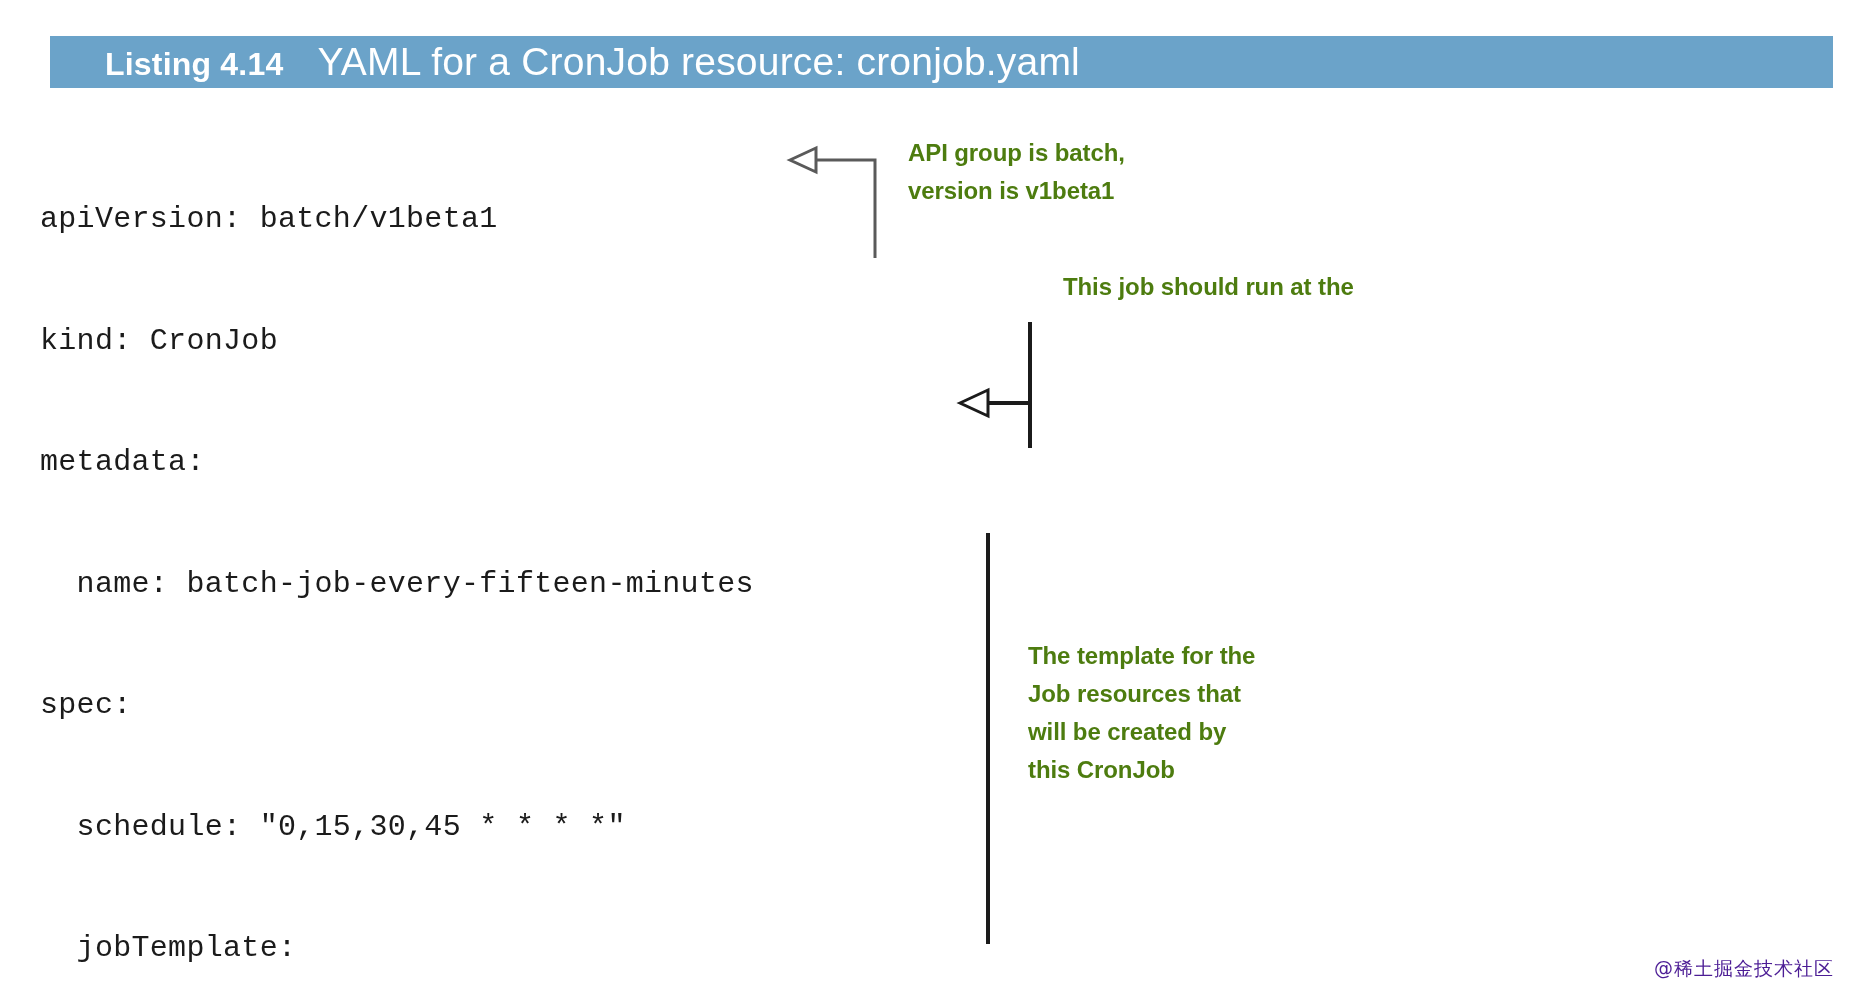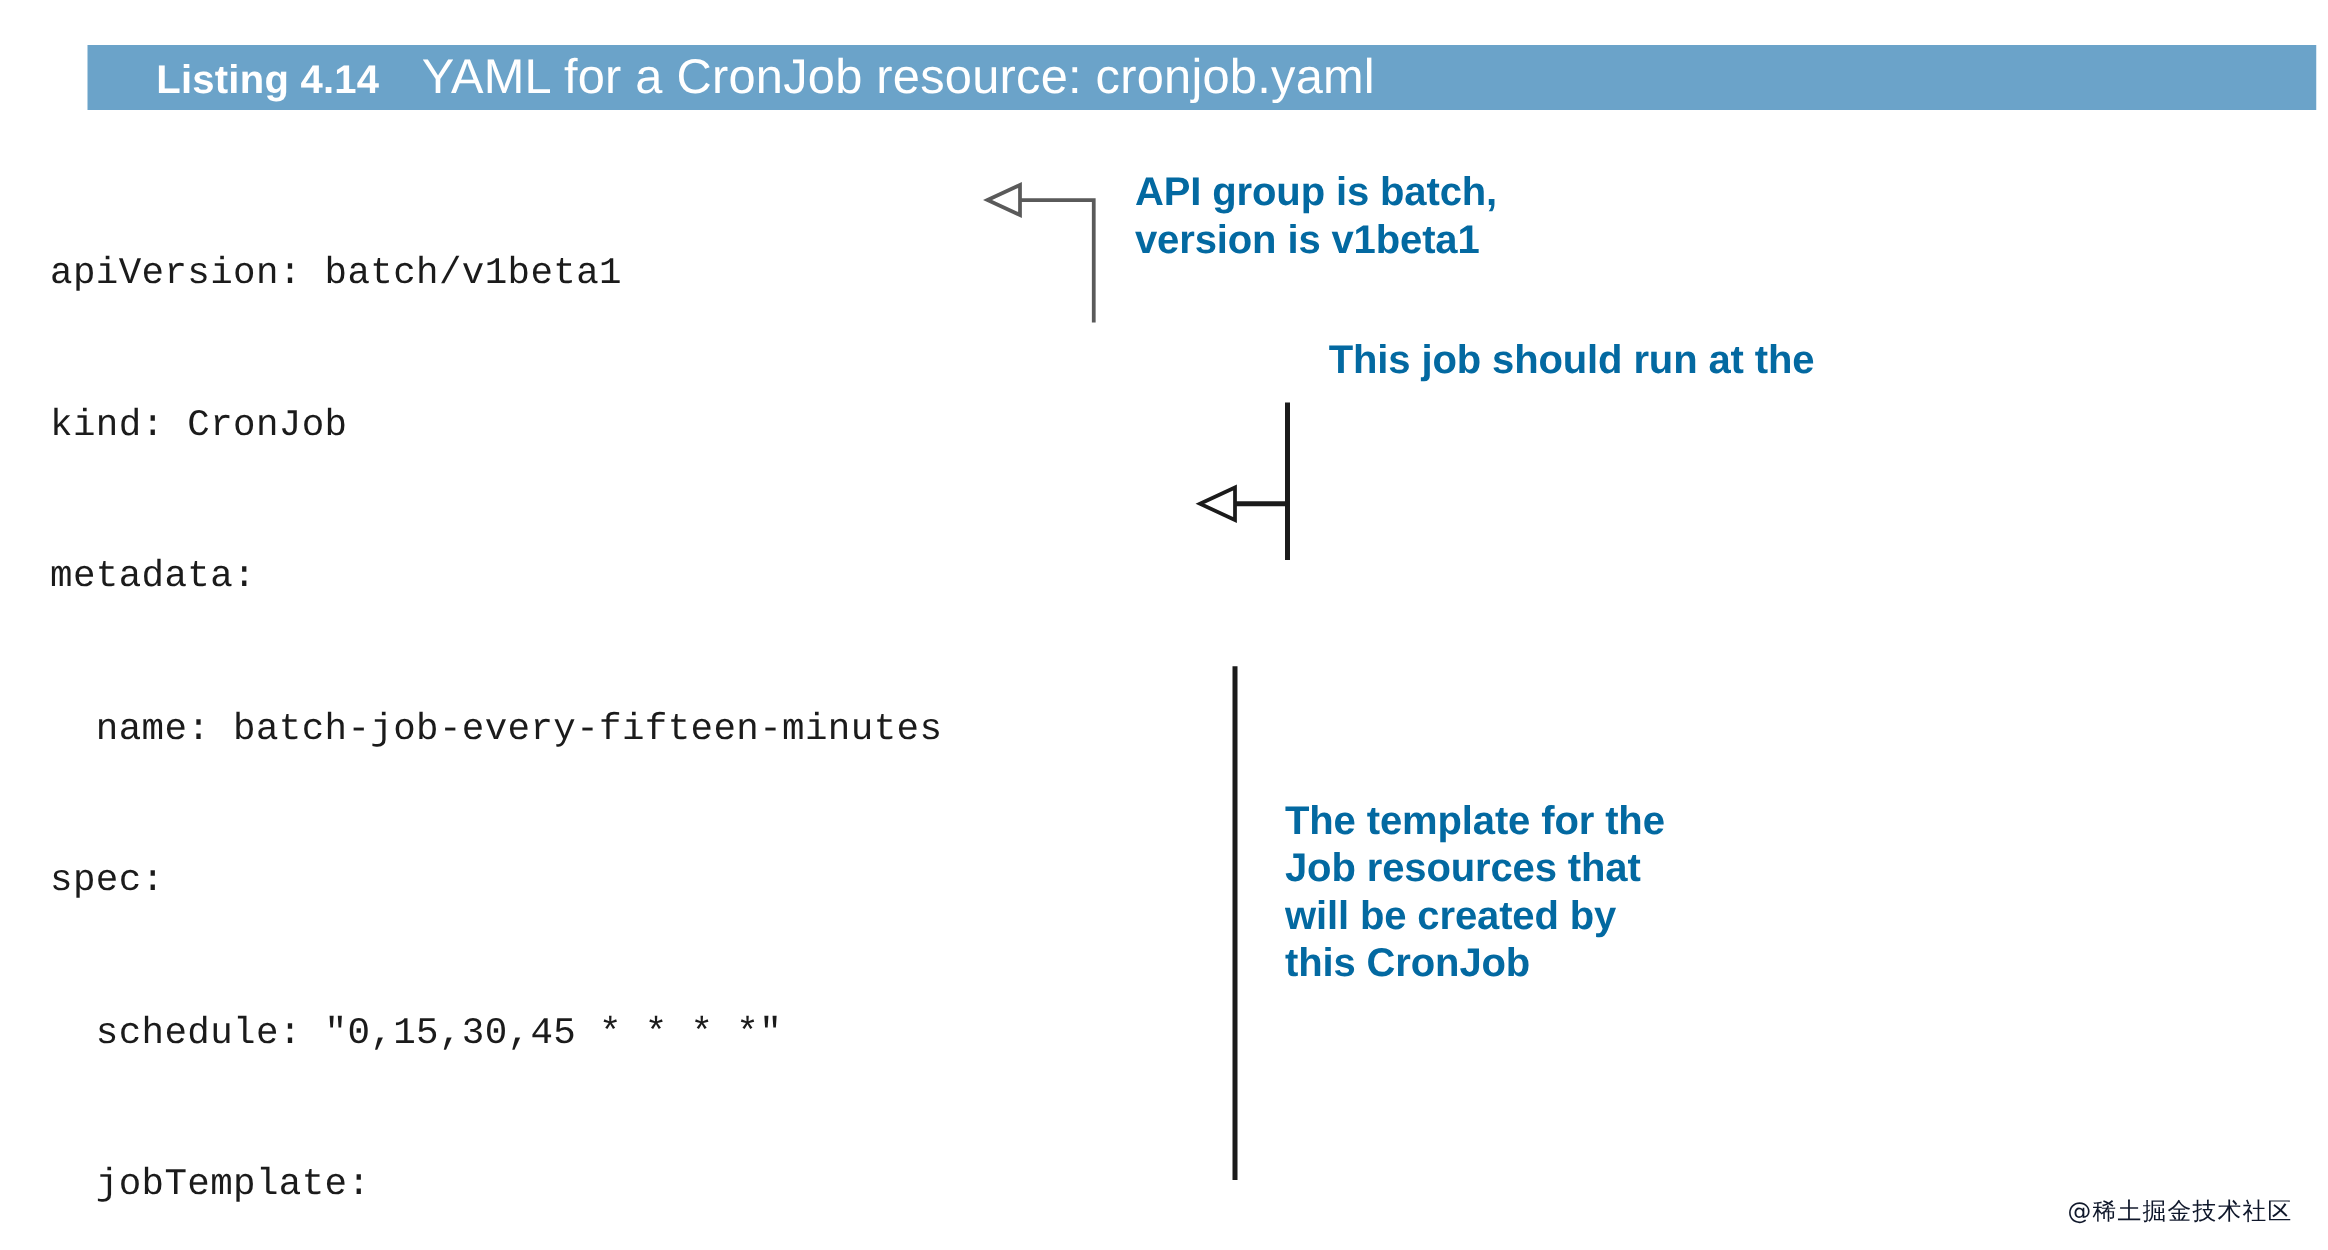--- a/index.html
+++ b/index.html
@@ -18,21 +18,20 @@
   
   .listing-header {
     position: absolute;
     left: 50px;
     top: 36px;
     width: 1783px;
     height: 52px;
     background: #6BA3C9;
     display: flex;
     align-items: center;
-    margin-left: 20px;
   }
   .listing-header-inner {
     display: flex;
     align-items: baseline;
     padding-left: 55px;
     white-space: pre;
   }
   .listing-label {
     color: #ffffff;
     font-size: 32px;
@@ -63,22 +62,22 @@
     letter-spacing: 0.3px;
   }
   .code-line {
     height: 40.5px;
     white-space: pre;
   }
 
   
   .annotation {
     position: absolute;
-    color: #0369a1;
-    font-size: 32px;
+    color: #4d7c0f;
+    font-size: 24px;
     font-weight: bold;
     line-height: 38px;
     letter-spacing: -0.1px;
   }
   .ann-line { white-space: pre; }
 
   #annotation-1 { left: 908px; top: 134px; }
   #annotation-2 { left: 1063px; top: 268px; }
   #annotation-3 { left: 1028px; top: 637px; }
 
@@ -90,21 +89,21 @@
     width: 1862px;
     height: 1000px;
     pointer-events: none;
   }
 
   
   .watermark {
     position: absolute;
     right: 28px;
     bottom: 18px;
-    color: #0f172a;
+    color: #4c1d95;
     font-size: 19px;
     font-family: "DejaVu Sans", sans-serif;
     letter-spacing: 1px;
   }
 </style>
 </head>
 <body>
 
 <div class="listing-header">
   <div class="listing-header-inner">

